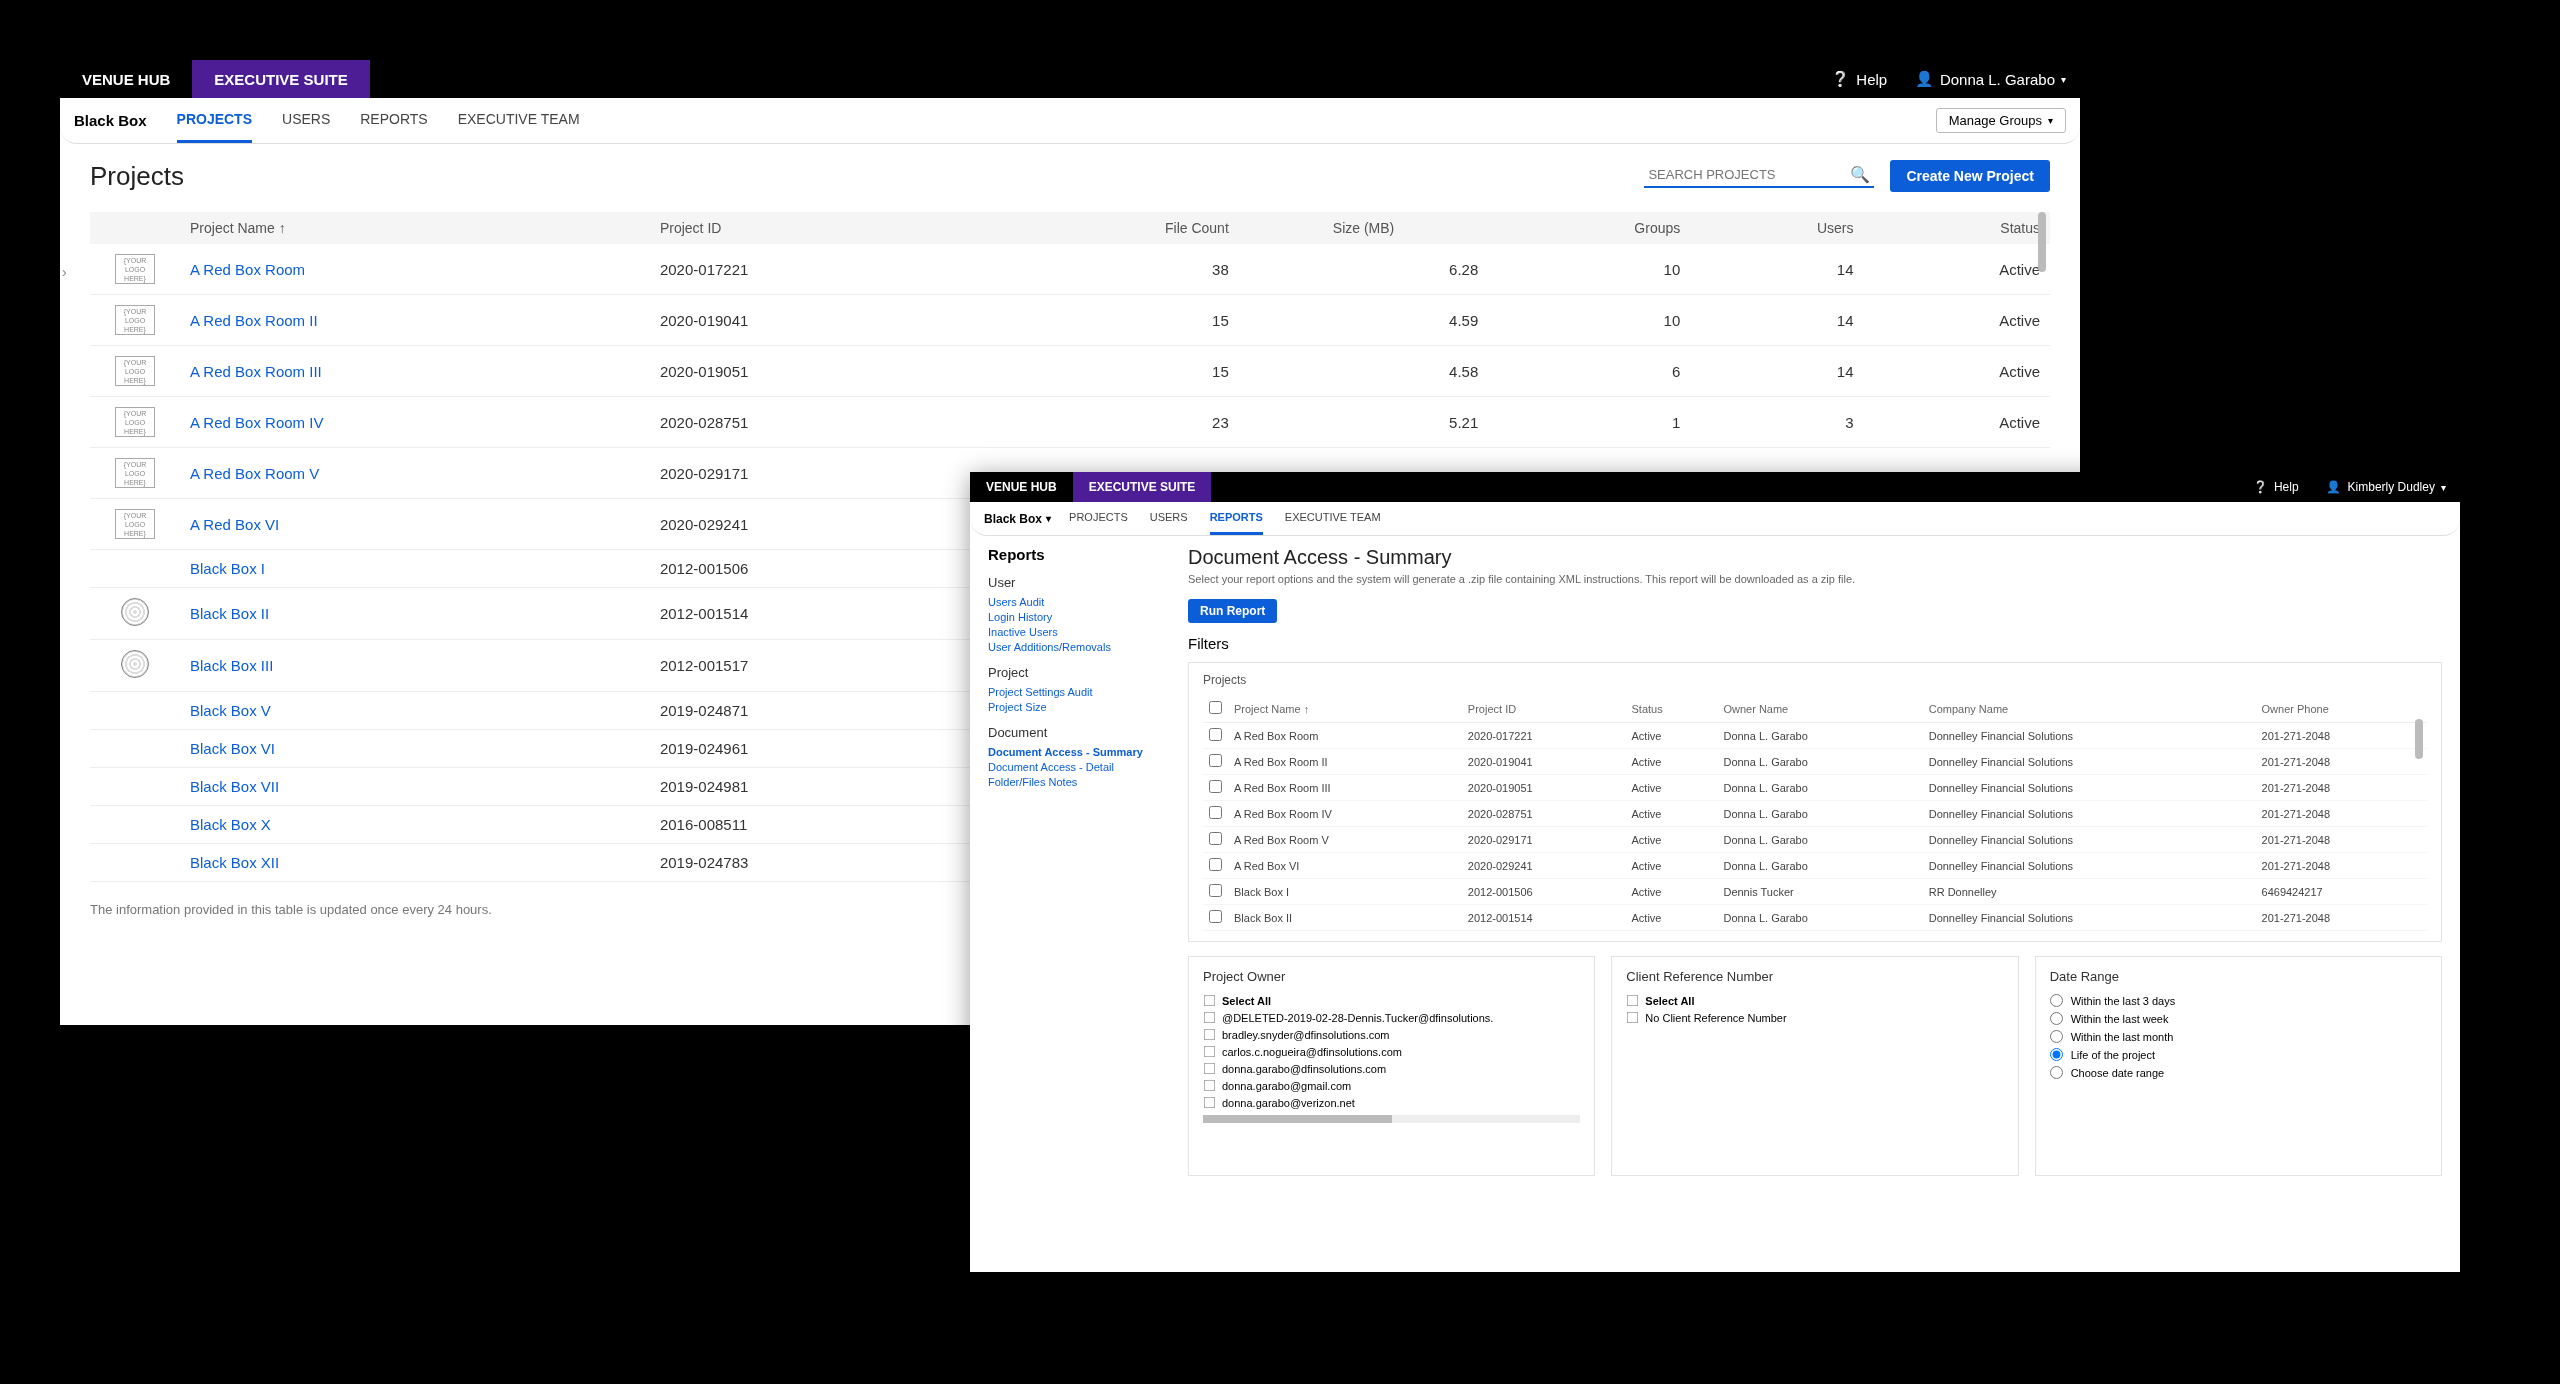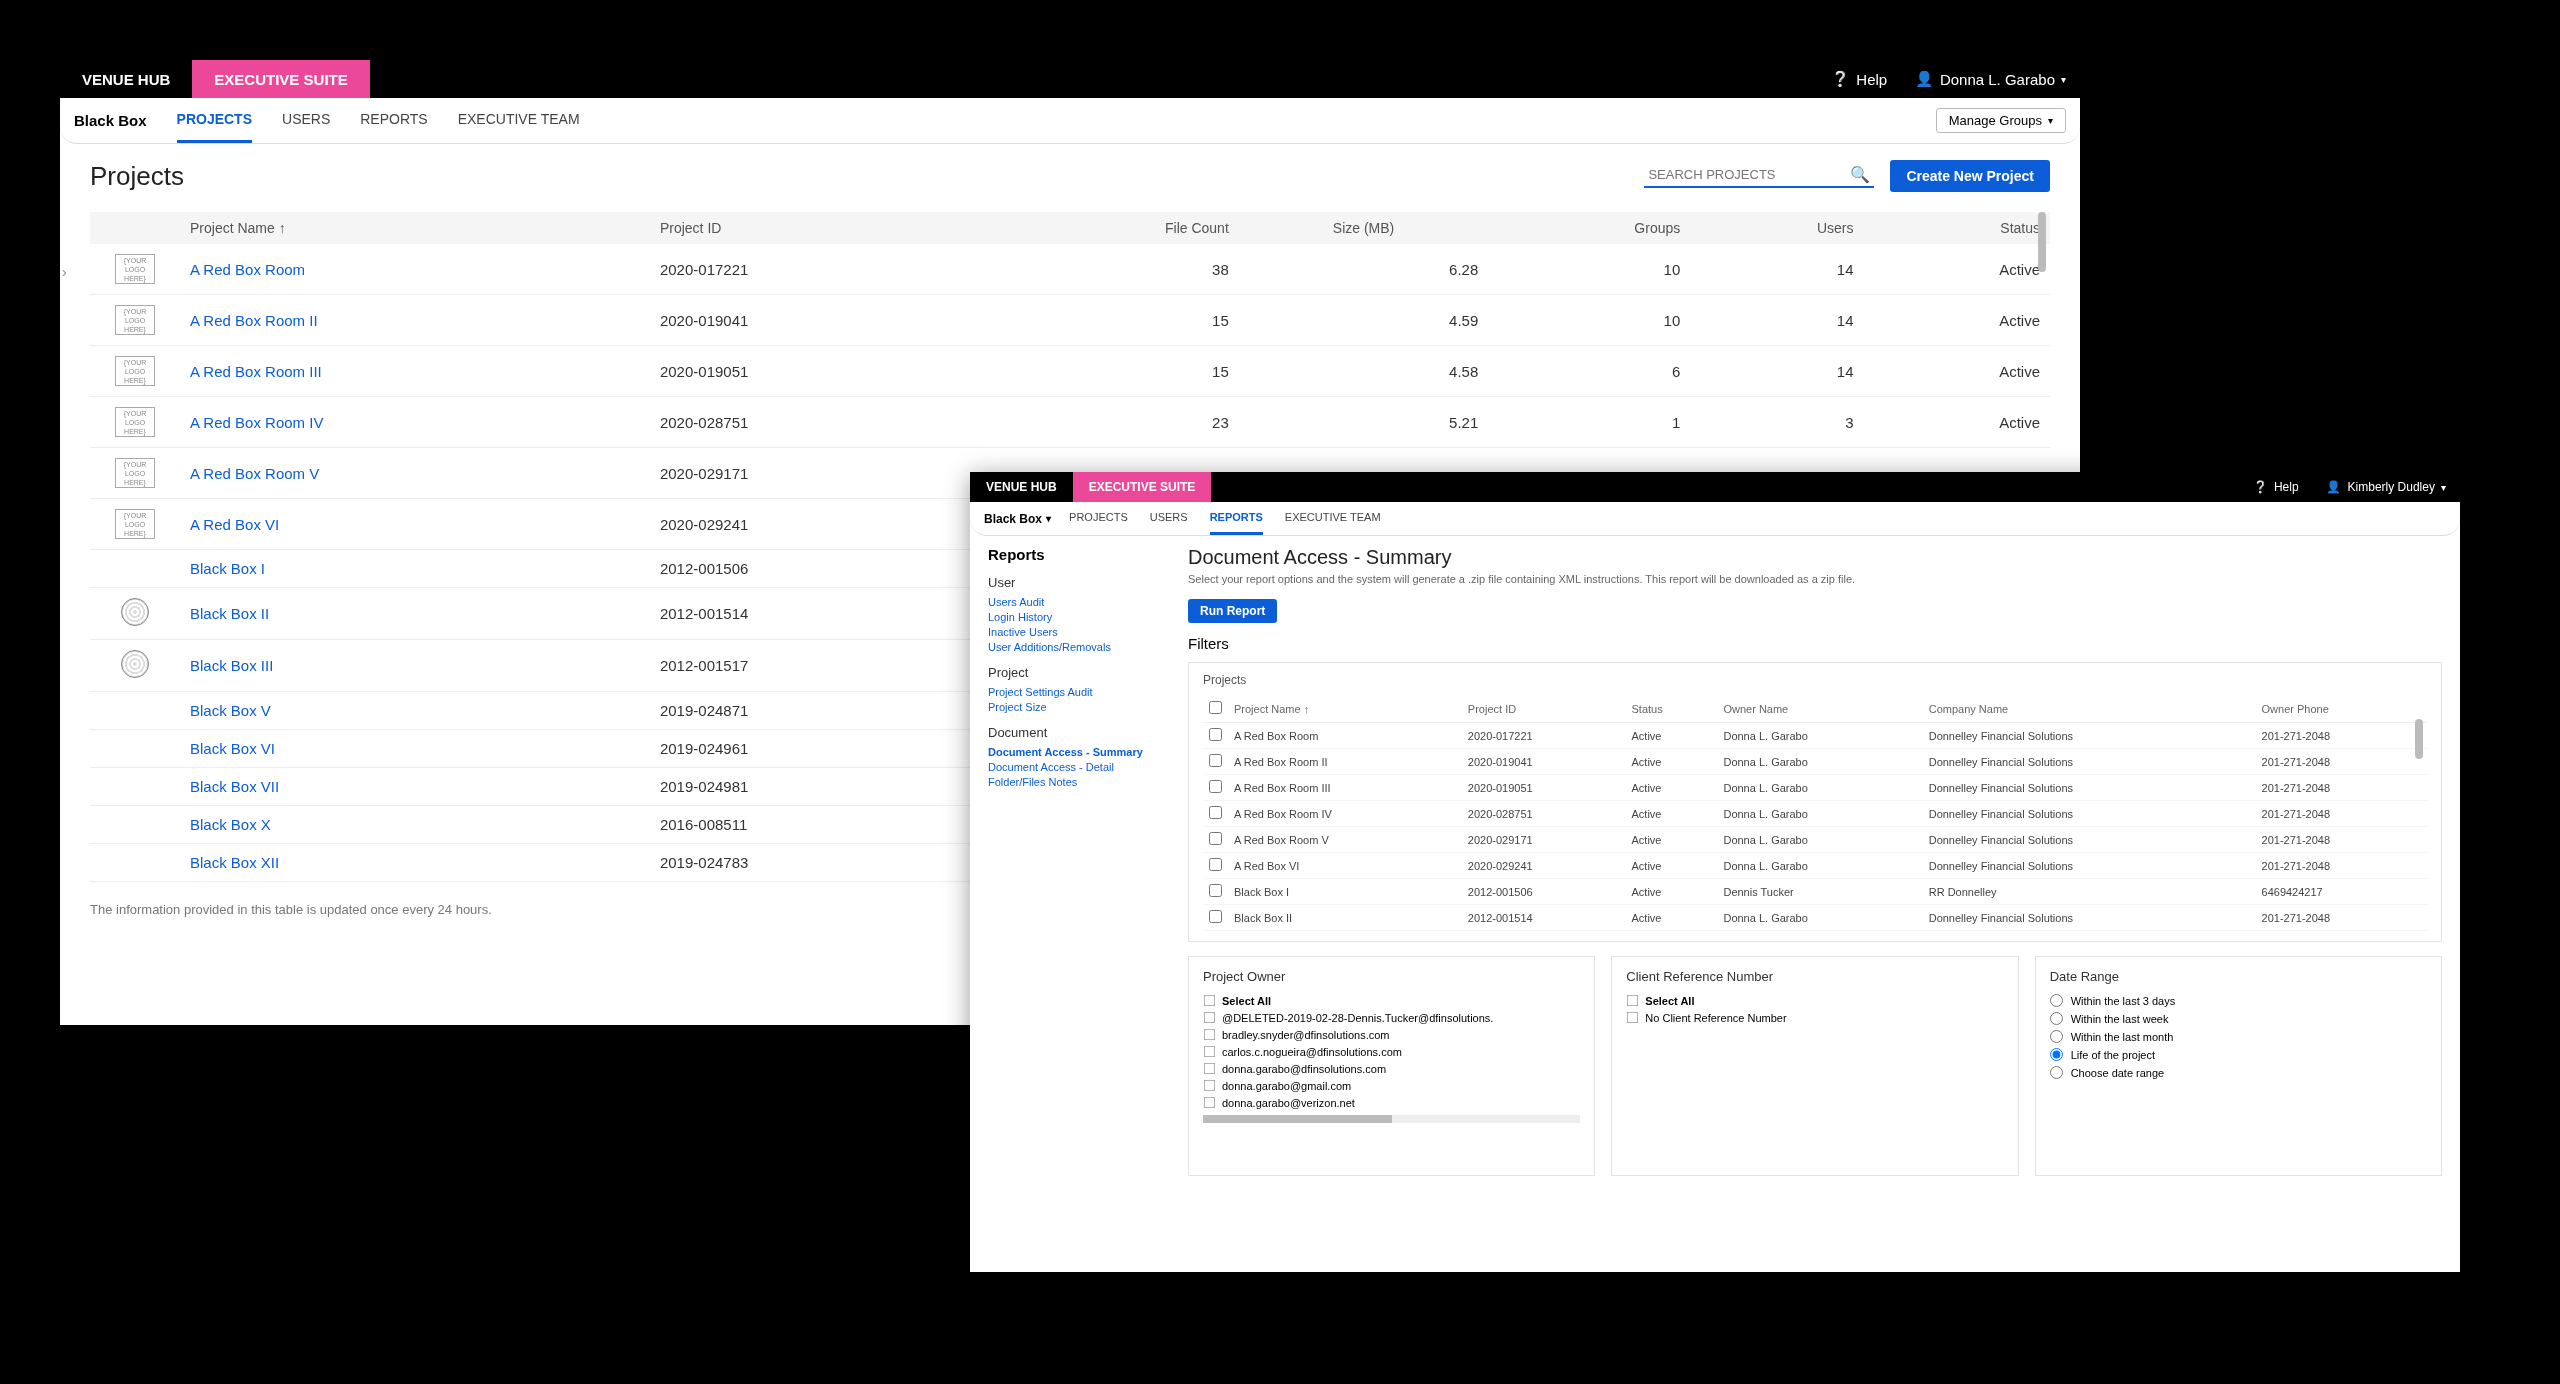--- a/index.html
+++ b/index.html
@@ -4,21 +4,21 @@
 <style>
   * { box-sizing: border-box; margin: 0; padding: 0; }
   body { background: #000; font-family: Arial, Helvetica, sans-serif; width: 2560px; height: 1384px; position: relative; overflow: hidden; }
   .window { position: absolute; background: #fff; box-shadow: 0 4px 24px rgba(0,0,0,0.4); display: flex; flex-direction: column; }
   .win1 { left: 60px; top: 60px; width: 2020px; height: 965px; }
   .win2 { left: 970px; top: 472px; width: 1490px; height: 800px; }
   .topbar { background: #000; color: #fff; display: flex; align-items: center; height: 38px; font-size: 15px; }
   .win2 .topbar { height: 30px; font-size: 12px; }
   .topbar .nav-item { padding: 0 22px; height: 100%; display: flex; align-items: center; cursor: pointer; font-weight: bold; }
   .win2 .topbar .nav-item { padding: 0 16px; }
-  .topbar .nav-item.active { background: #ec4899; }
+  .topbar .nav-item.active { background: #4c1d95; }
   .topbar .spacer { flex: 1; }
   .topbar .right-item { padding: 0 14px; display: flex; align-items: center; gap: 6px; cursor: pointer; }
   .subbar { background: #fff; border-bottom: 1px solid #ddd; height: 46px; display: flex; align-items: center; padding: 0 14px; font-size: 15px; border-radius: 17px; }
   .win2 .subbar { height: 34px; font-size: 12px; }
   .brand { font-weight: bold; margin-right: 30px; }
   .win2 .brand { margin-right: 18px; display: flex; align-items: center; gap:4px;}
   .tabs { display: flex; gap: 30px; height: 100%; align-items: stretch; }
   .win2 .tabs { gap: 22px; }
   .tabs .tab { display: flex; align-items: center; color: #444; cursor: pointer; border-bottom: 3px solid transparent; font-size: 14px; }
   .win2 .tabs .tab { font-size: 11px; }

